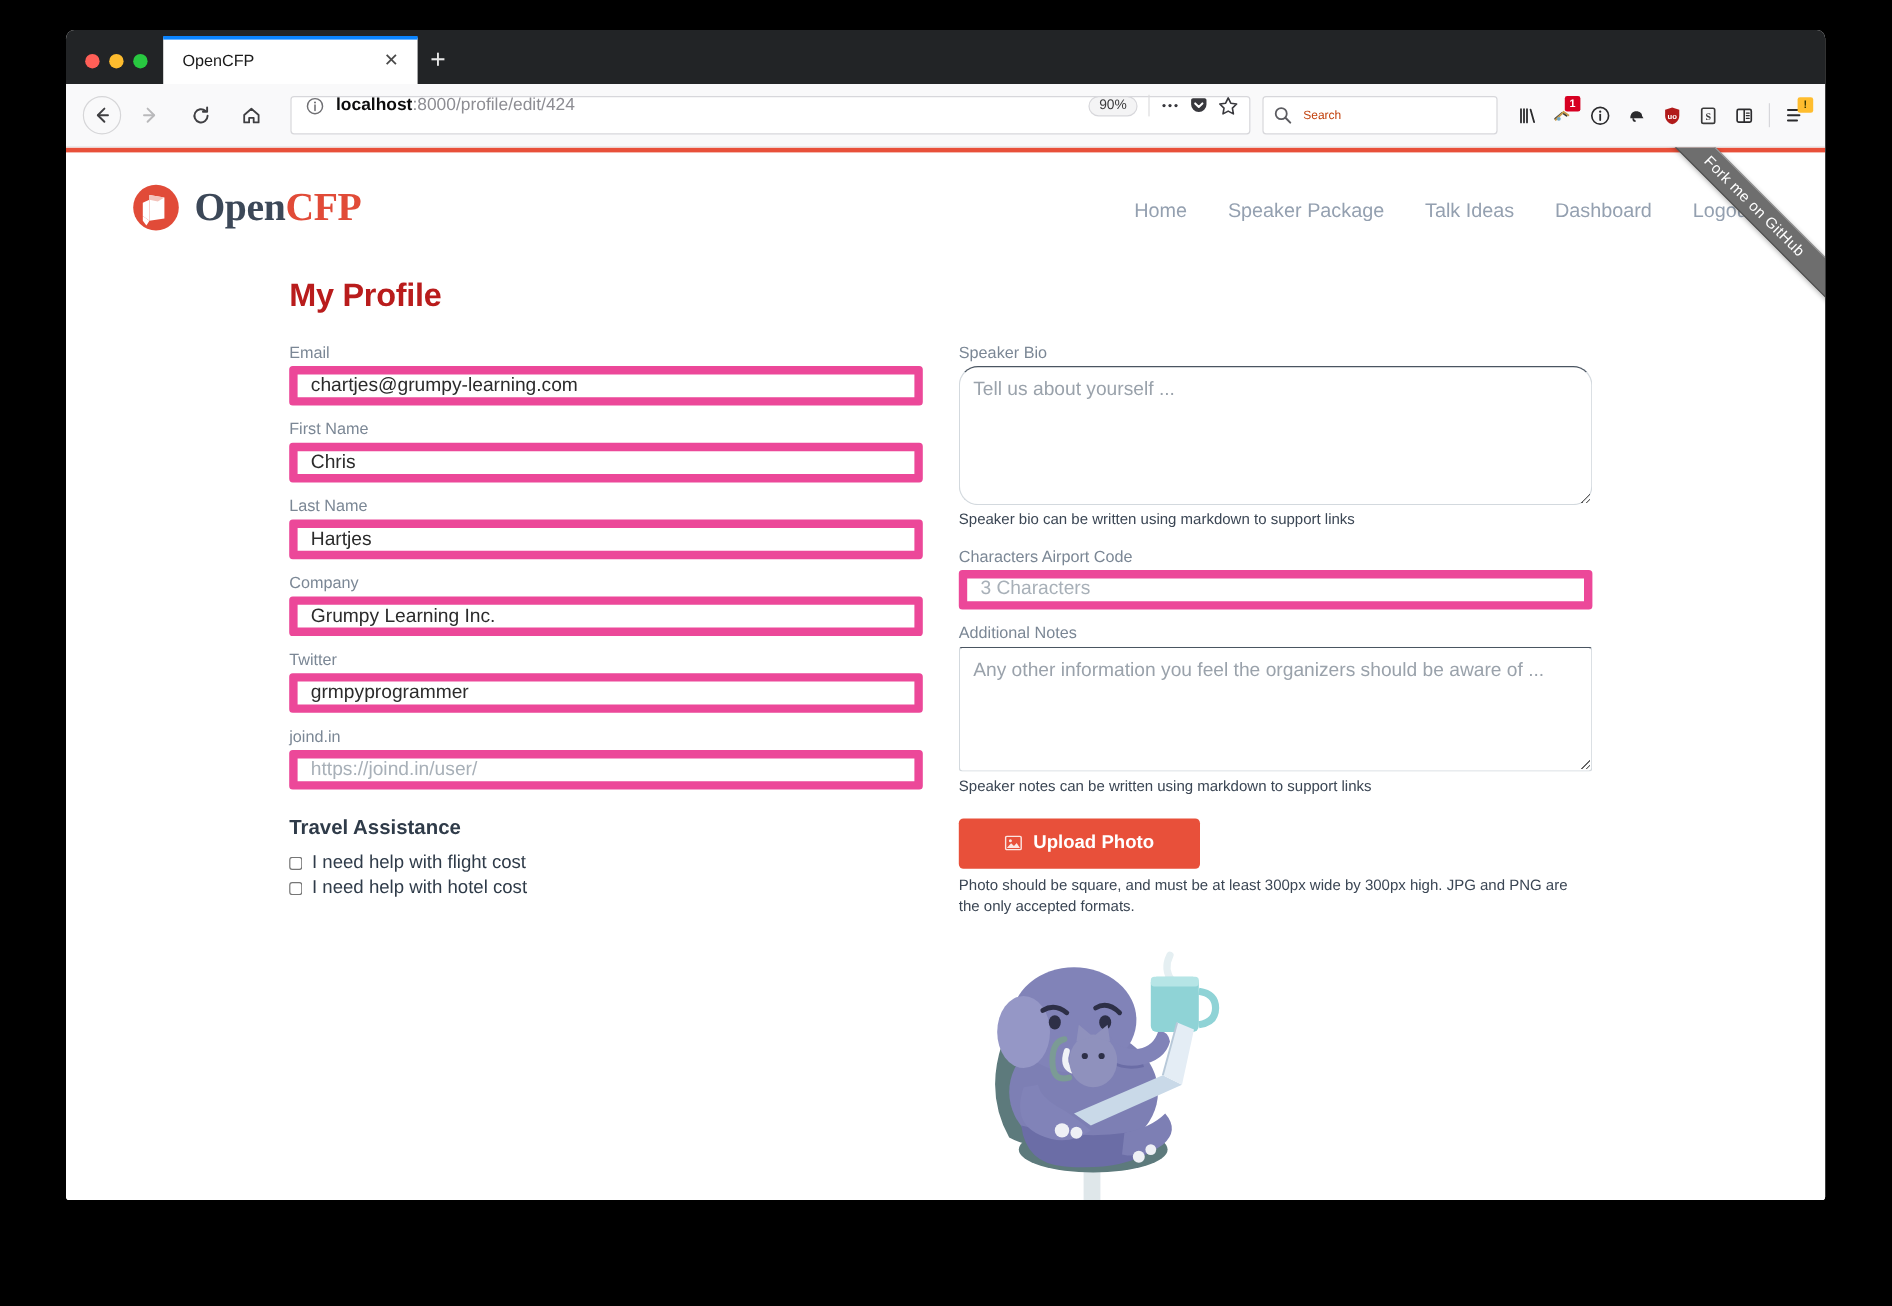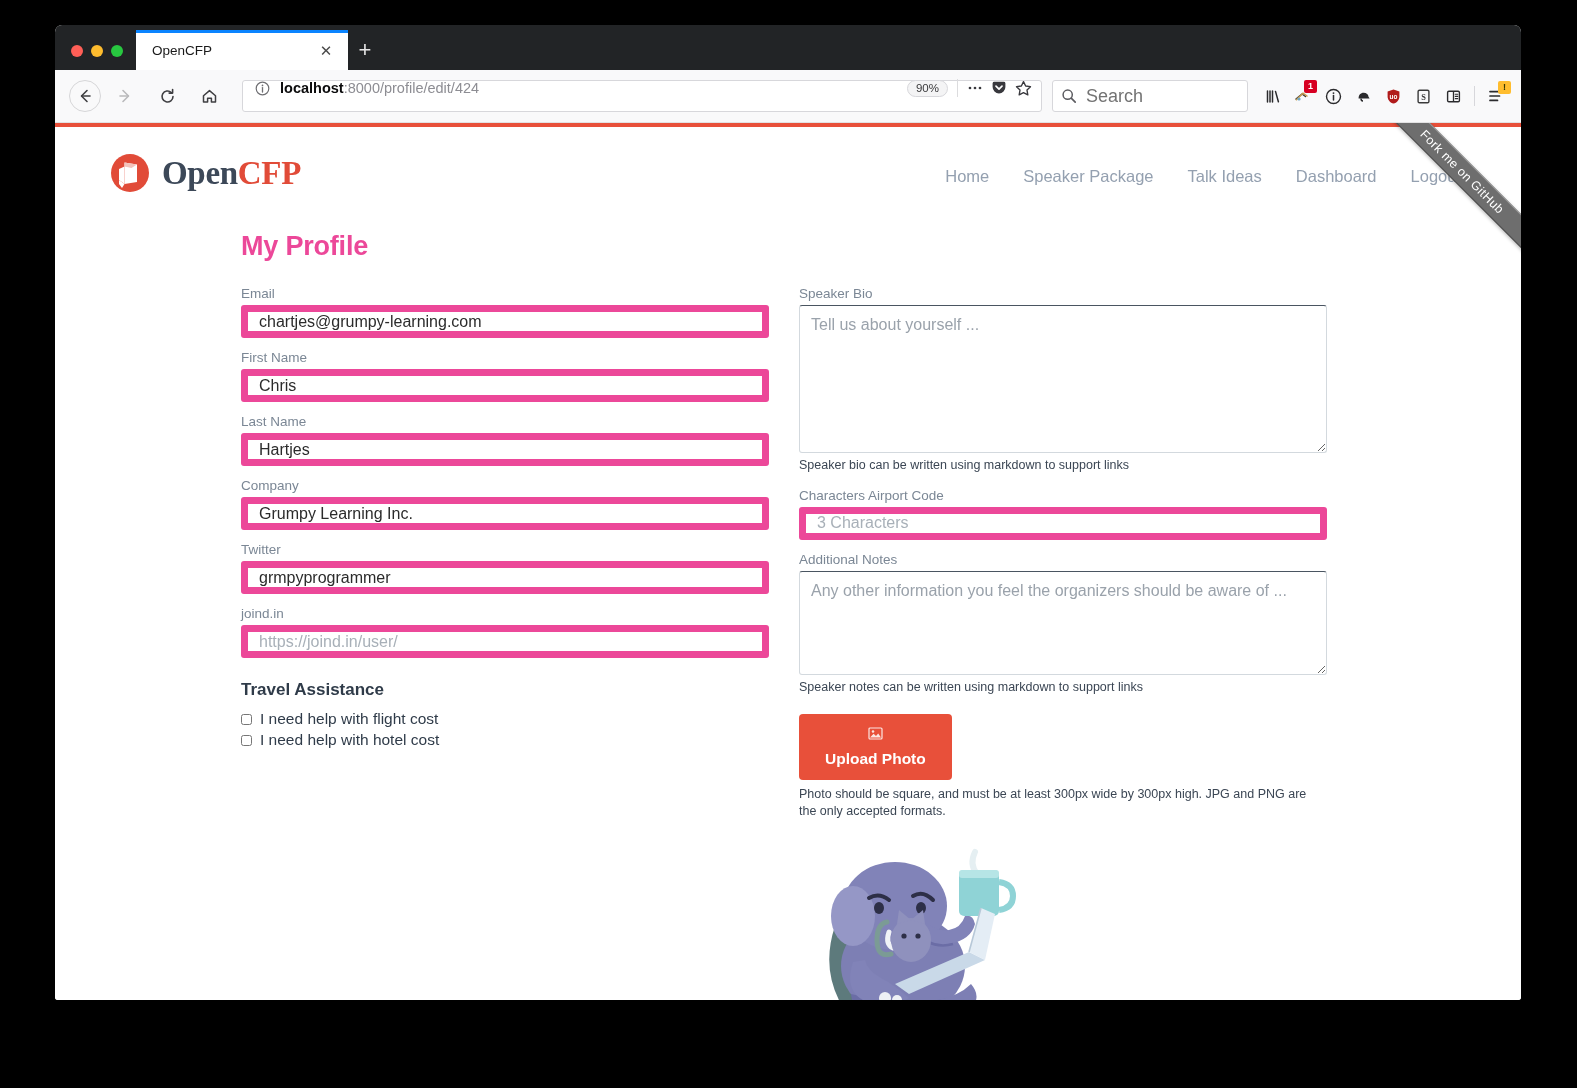--- a/index.html
+++ b/index.html
@@ -128,21 +128,21 @@
   .searchbar {
     width: 196px; height: 32px;
     background: #fff;
     border: 1px solid #d7d7db;
     border-radius: 3px;
     display: flex; align-items: center;
     padding: 0 8px;
     flex: none;
   }
   .search-ico { width: 17px; height:17px; color:#5c5c61; margin-right: 8px; display:flex;}
-  .search-ph { font-size: 18px; color: #737373; }
+  .search-ph { font-size: 10px; color: #c2410c; }
 
   .ext-tray { display: flex; align-items: center; margin-left: 10px; flex: none; }
   .ext-ico {
     width: 30px; height: 32px;
     display: flex; align-items: center; justify-content: center;
     position: relative;
     color: #2b2b2d;
   }
   .badge-red {
     position: absolute; top: 0px; right: 1px;
@@ -219,21 +219,21 @@
   }
 
   
   .page {
     padding: 38px 55px 0 55px;
     position: relative;
   }
   h1.page-title {
     margin: 0 0 24px 131px;
     font-size: 27px; font-weight: 700;
-    color: #ec4899;
+    color: #b91c1c;
     letter-spacing: -0.2px;
   }
   .cols {
     display: flex;
     padding-left: 131px;
     gap: 30px;
   }
   .col-left { width: 528px; flex: none; }
   .col-right { width: 528px; flex: none; }
 
@@ -268,21 +268,21 @@
     color: #2b2b2b;
     border: 1px solid #d3d9de;
     border-top-color: #4a5561;
     border-radius: 3px;
     background: #fff;
     outline: none;
     resize: vertical;
     line-height: 1.35;
   }
   textarea.ta::placeholder { color: #9aa2ab; }
-  textarea.bio { height: 148px; }
+  textarea.bio { height: 116px; border-radius: 16px; }
   textarea.notes { height: 104px; }
 
   .helptext {
     font-size: 12.5px;
     color: #3b4654;
     margin: 4px 0 14px;
     line-height: 1.35;
   }
 
   h3.sec-title {
@@ -307,21 +307,21 @@
   .btn {
     display: inline-flex; align-items: center; gap: 9px;
     background: #e8503a;
     color: #fff;
     border: none; border-radius: 4px;
     font-family: "Liberation Sans", sans-serif;
     font-size: 15.5px; font-weight: 700;
     padding: 11px 21px;
     cursor: pointer;
   }
-  .btn.upload { padding: 12px 26px; margin-top: 4px; flex-direction: column; }
+  .btn.upload { padding: 12px 38px; margin-top: 4px; }
   .btn-ico { width: 15px; height: 15px; opacity: 0.85; display:block; }
 
   .photo-wrap {
     margin-top: 10px;
     width: 224px; height: 224px;
     display: flex; align-items: center; justify-content: center;
     overflow: hidden;
   }
   .photo-wrap svg { display: block; }
 </style>

